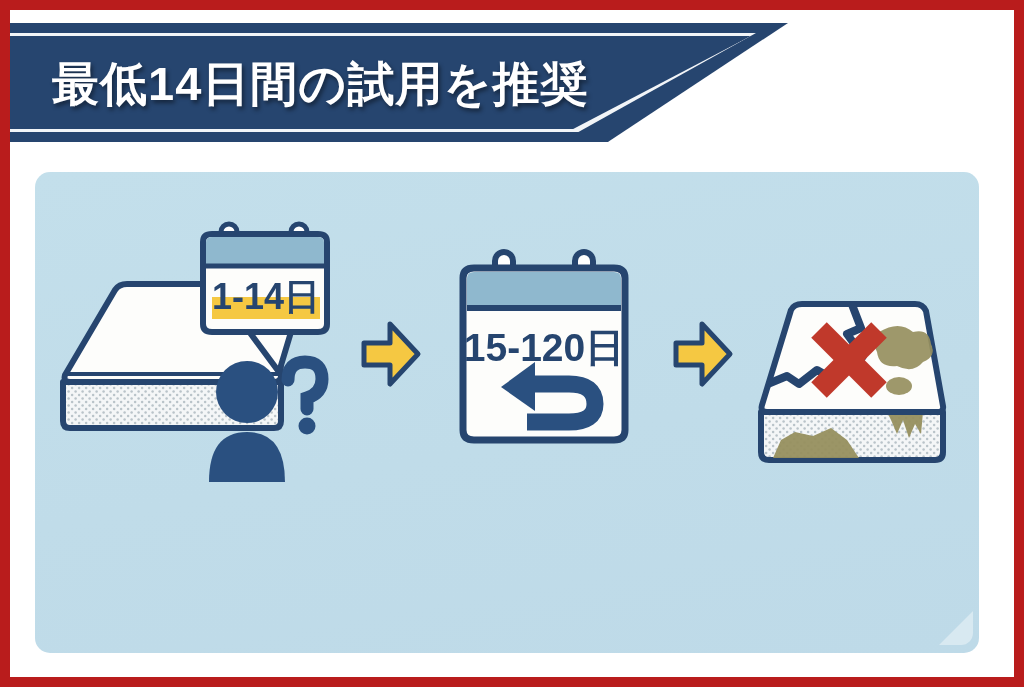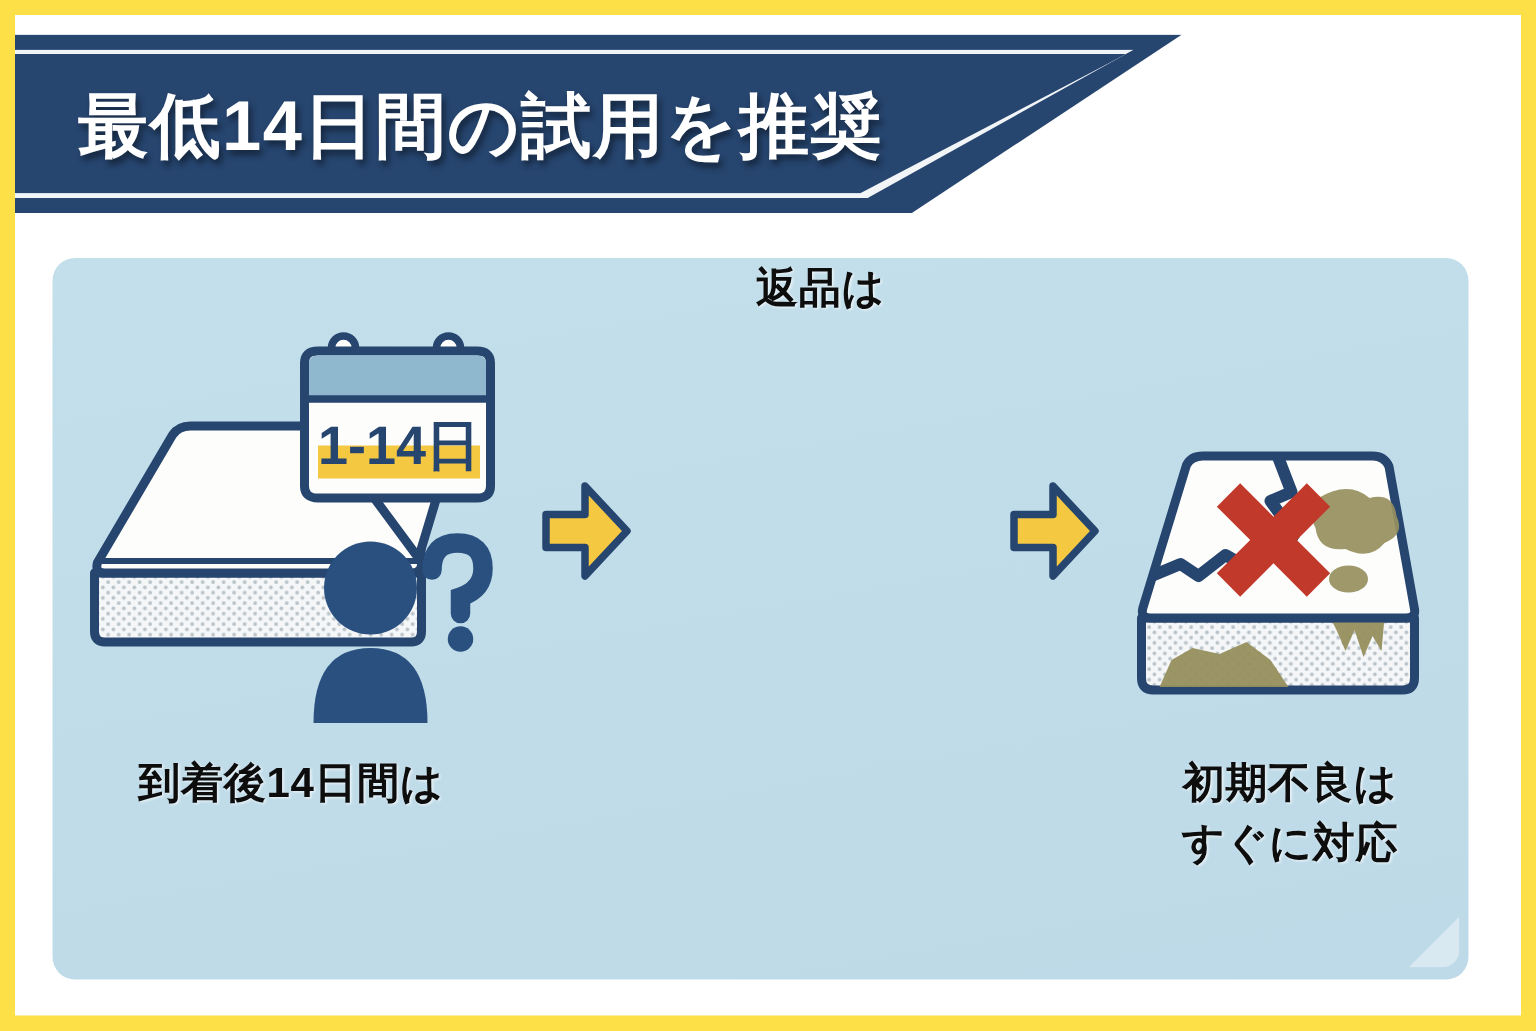--- a/index.html
+++ b/index.html
@@ -13,21 +13,21 @@
     overflow: hidden;
     background: #26456f;
     font-family: "Liberation Sans", "DejaVu Sans", sans-serif;
   }
 
   
   .poster {
     position: relative;
     width: 1024px;
     height: 687px;
-    background: #fde047;
+    background: #b91c1c;
     box-sizing: border-box;
   }
   .page {
     position: absolute;
     left: 10px;
     top: 10px;
     right: 10px;
     bottom: 10px;
     background: #ffffff;
     overflow: hidden;
@@ -230,34 +230,49 @@
 
             <svg class="person" width="130" height="130" viewBox="0 0 130 130">
               <circle cx="44" cy="38" r="31" fill="#2a5080"></circle>
               <path d="M6 128 Q6 78 44 78 Q82 78 82 128 Z" fill="#2a5080"></path>
               <path d="M85 26 Q85 8 102 8 Q119 8 119 25 Q119 39 104 44 L104 55" fill="none" stroke="#2a5080" stroke-width="13" stroke-linecap="round"></path>
               <circle cx="104" cy="72" r="8.5" fill="#2a5080"></circle>
             </svg>
           </div>
 
           <div class="caption">
-            <div>到着後14日間は</div>
           </div>
         </div>
 
         <div class="arrow-col">
           <svg class="arrow-shape" width="62" height="70" viewBox="0 0 62 70">
             <path d="M4 24 L30 24 L30 5 L58 35 L30 65 L30 46 L4 46 Z" fill="#f5c842" stroke="#26456f" stroke-width="5" stroke-linejoin="round"></path>
           </svg>
         </div>
 
         <div class="col col-2">
+          <div class="art">
+            <svg class="cal-return" width="198" height="215" viewBox="0 0 198 215">
+
+              <rect x="46" y="8" width="18" height="44" rx="9" fill="#ffffff" stroke="#26456f" stroke-width="6"></rect>
+              <rect x="126" y="8" width="18" height="44" rx="9" fill="#ffffff" stroke="#26456f" stroke-width="6"></rect>
+
+              <path d="M14 34 Q14 24 25 24 L165 24 Q176 24 176 34 L176 186 Q176 196 165 196 L25 196
+                       Q14 196 14 186 Z" fill="#fdfdfb" stroke="#26456f" stroke-width="7"></path>
+
+              <path d="M18 34 Q18 28 25 28 L165 28 Q172 28 172 34 L172 64 L18 64 Z" fill="#8fb8ce"></path>
+              <path d="M18 64 L172 64" stroke="#26456f" stroke-width="6"></path>
+              <text x="95" y="117" text-anchor="middle" font-family="Liberation Sans, sans-serif" font-size="39" font-weight="bold" fill="#26456f">15-120日</text>
+
+              <path d="M80 140 L120 140 Q146 140 146 160 Q146 178 120 178 L78 178" fill="none" stroke="#2a5080" stroke-width="17" stroke-linejoin="round"></path>
+              <path d="M86 118 L52 143 L86 167 Z" fill="#2a5080"></path>
+            </svg>
+          </div>
 
           <div class="caption">
-            <div>返品は</div>
           </div>
         </div>
 
         <div class="arrow-col">
           <svg class="arrow-shape" width="62" height="70" viewBox="0 0 62 70">
             <path d="M4 24 L30 24 L30 5 L58 35 L30 65 L30 46 L4 46 Z" fill="#f5c842" stroke="#26456f" stroke-width="5" stroke-linejoin="round"></path>
           </svg>
         </div>
 
         <div class="col col-3">
@@ -298,22 +313,18 @@
                 <path d="M16 92 L40 82 L52 90 L70 76 L84 84 L100 72" fill="none" stroke="#26456f" stroke-width="8" stroke-linejoin="round"></path>
               </g>
 
               <g stroke="#c0392b" stroke-width="22" stroke-linecap="butt">
                 <path d="M72 36 L132 96"></path>
                 <path d="M132 36 L72 96"></path>
               </g>
             </svg>
           </div>
 
-          <div class="caption">
-            <div>初期不良は</div>
-            <div>すぐに対応</div>
-          </div>
         </div>
 
       </div>
     </div>
   </div>
 </div>
 
 </body></html>

